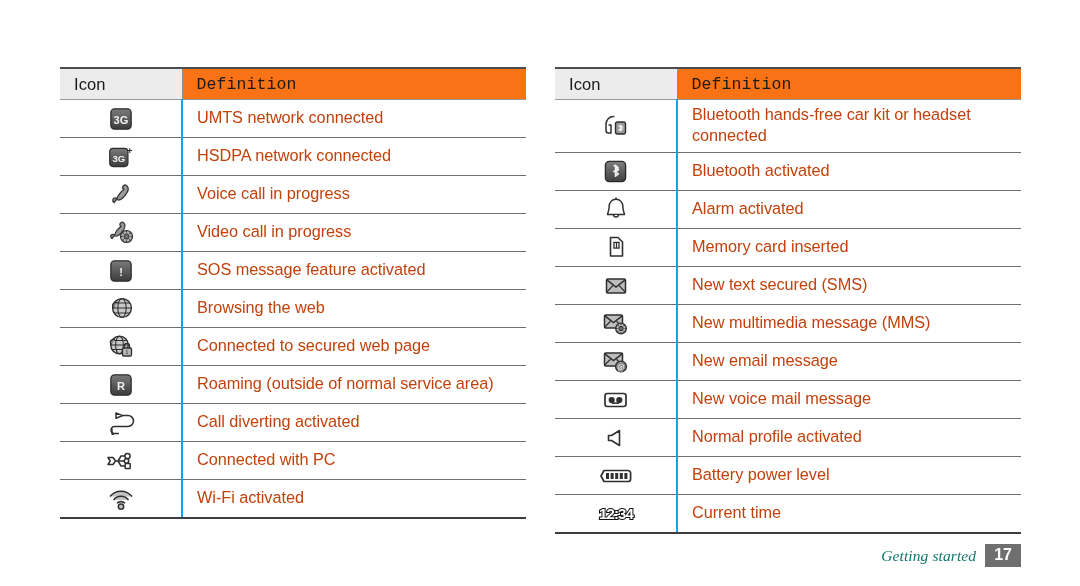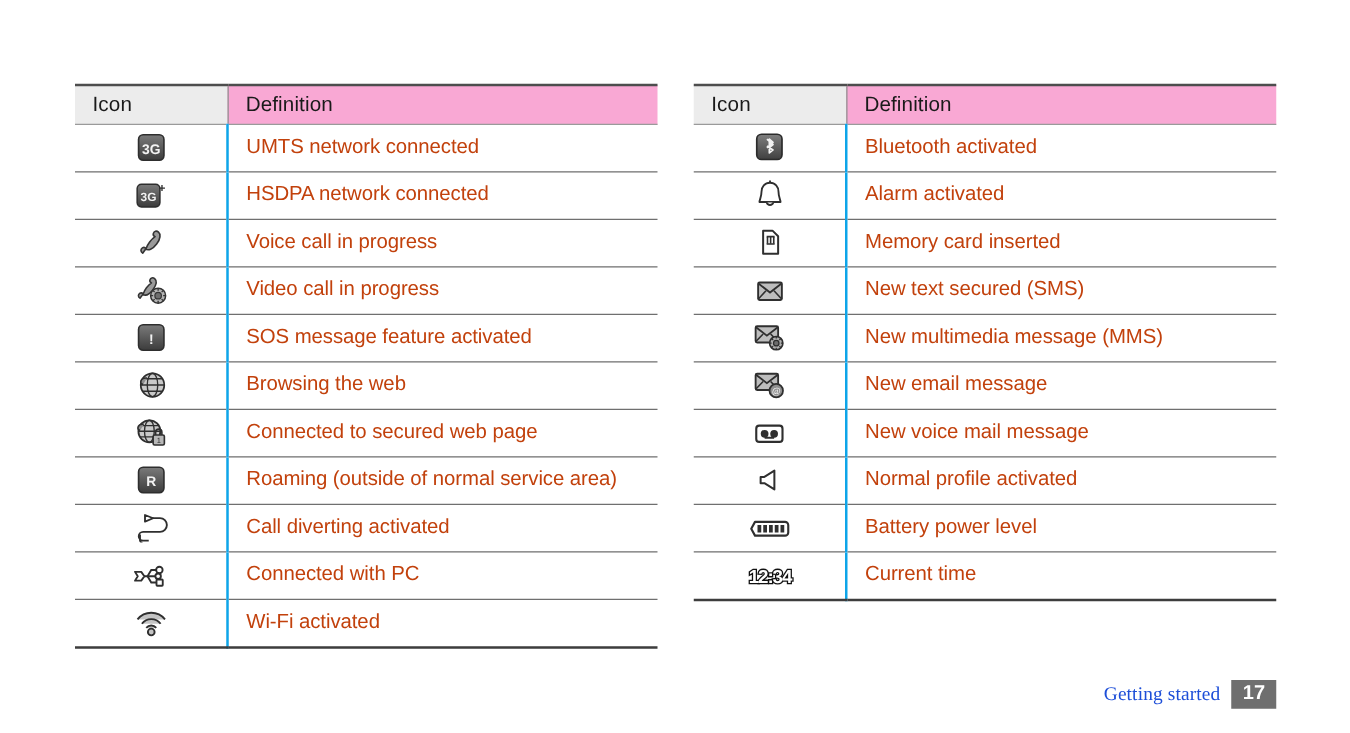--- a/index.html
+++ b/index.html
@@ -45,21 +45,22 @@
     border-top: 2px solid #4d4d4d;
     border-bottom: 1px solid #9a9a9a;
     vertical-align: middle;
     letter-spacing: .1px;
   }
   .icon-table thead th.h-icon {
     background: #ececec;
     border-right: 1px solid #8f8f8f;
   }
   .icon-table thead th.h-def {
-    background: #f9a8d4;
+    background: #f97316;
+    font-family: Liberation Mono, monospace;
   }
 
   .icon-table tbody td {
     border-bottom: 1.6px solid #6f6f6f;
     vertical-align: middle;
     background: #ffffff;
   }
   .icon-table tbody tr:last-child td {
     border-bottom: 2.4px solid #3d3d3d;
   }
@@ -94,22 +95,23 @@
     left: 555px;
     top: 532px;
     width: 466px;
     display: flex;
     align-items: center;
     justify-content: flex-end;
     gap: 9px;
   }
   .footer-label {
     font-family: "Liberation Serif", serif;
+    font-style: italic;
     font-size: 15.5px;
-    color: #1d4ed8;
+    color: #0f766e;
     letter-spacing: .1px;
   }
   .page-num {
     background: #6f6f6f;
     color: #ffffff;
     font-size: 16px;
     font-weight: bold;
     padding: 2px 9px 3px 9px;
     line-height: 1.15;
     min-width: 16px;
@@ -284,20 +286,31 @@
         <col class="c-icon">
         <col class="c-def">
       </colgroup>
     <thead>
       <tr>
         <th class="h-icon">Icon</th>
         <th class="h-def">Definition</th>
       </tr>
     </thead>
     <tbody>
+        <tr class="tall">
+          <td class="cell-icon"><span class="glyph-wrap">
+              <svg width="28" height="26" viewBox="0 0 28 26">
+      <path d="M11.5 3.5 A7.5 7.5 0 0 0 4 11 L4 17.5 A2.5 2.5 0 0 0 6.5 20 L9 20 L9 12 L6.5 12" fill="none" stroke="#2f2f2f" stroke-width="1.5" stroke-linejoin="round"></path>
+      <path d="M11.5 3.5 L12.5 3.5" stroke="#2f2f2f" stroke-width="1.5"></path>
+      <rect x="13.5" y="9" width="10" height="12" rx="2" fill="#9a9a9a" stroke="#2f2f2f" stroke-width="1.4"></rect>
+      <path d="M16.5 12.5 L20.5 16 L18.5 17.8 L18.5 12.2 L20.5 14 L16.5 17.5" fill="none" stroke="#f0f0f0" stroke-width="1.1"></path>
+    </svg>
+            </span></td>
+          <td class="cell-def">Bluetooth hands-free car kit or headset connected</td>
+        </tr>
         <tr>
           <td class="cell-icon"><span class="glyph-wrap">
               <svg width="25" height="25" viewBox="0 0 26 26">
       <defs>
                   <linearGradient id="gbt" x1="0" y1="0" x2="0" y2="1">
         <stop offset="0" stop-color="#7f7f7f"></stop>
                     <stop offset="1" stop-color="#404040"></stop>
                   </linearGradient>
                 </defs>
       <rect x="2.5" y="2.5" width="21" height="21" rx="4" fill="url(#gbt)" stroke="#2b2b2b" stroke-width="1.4"></rect>

